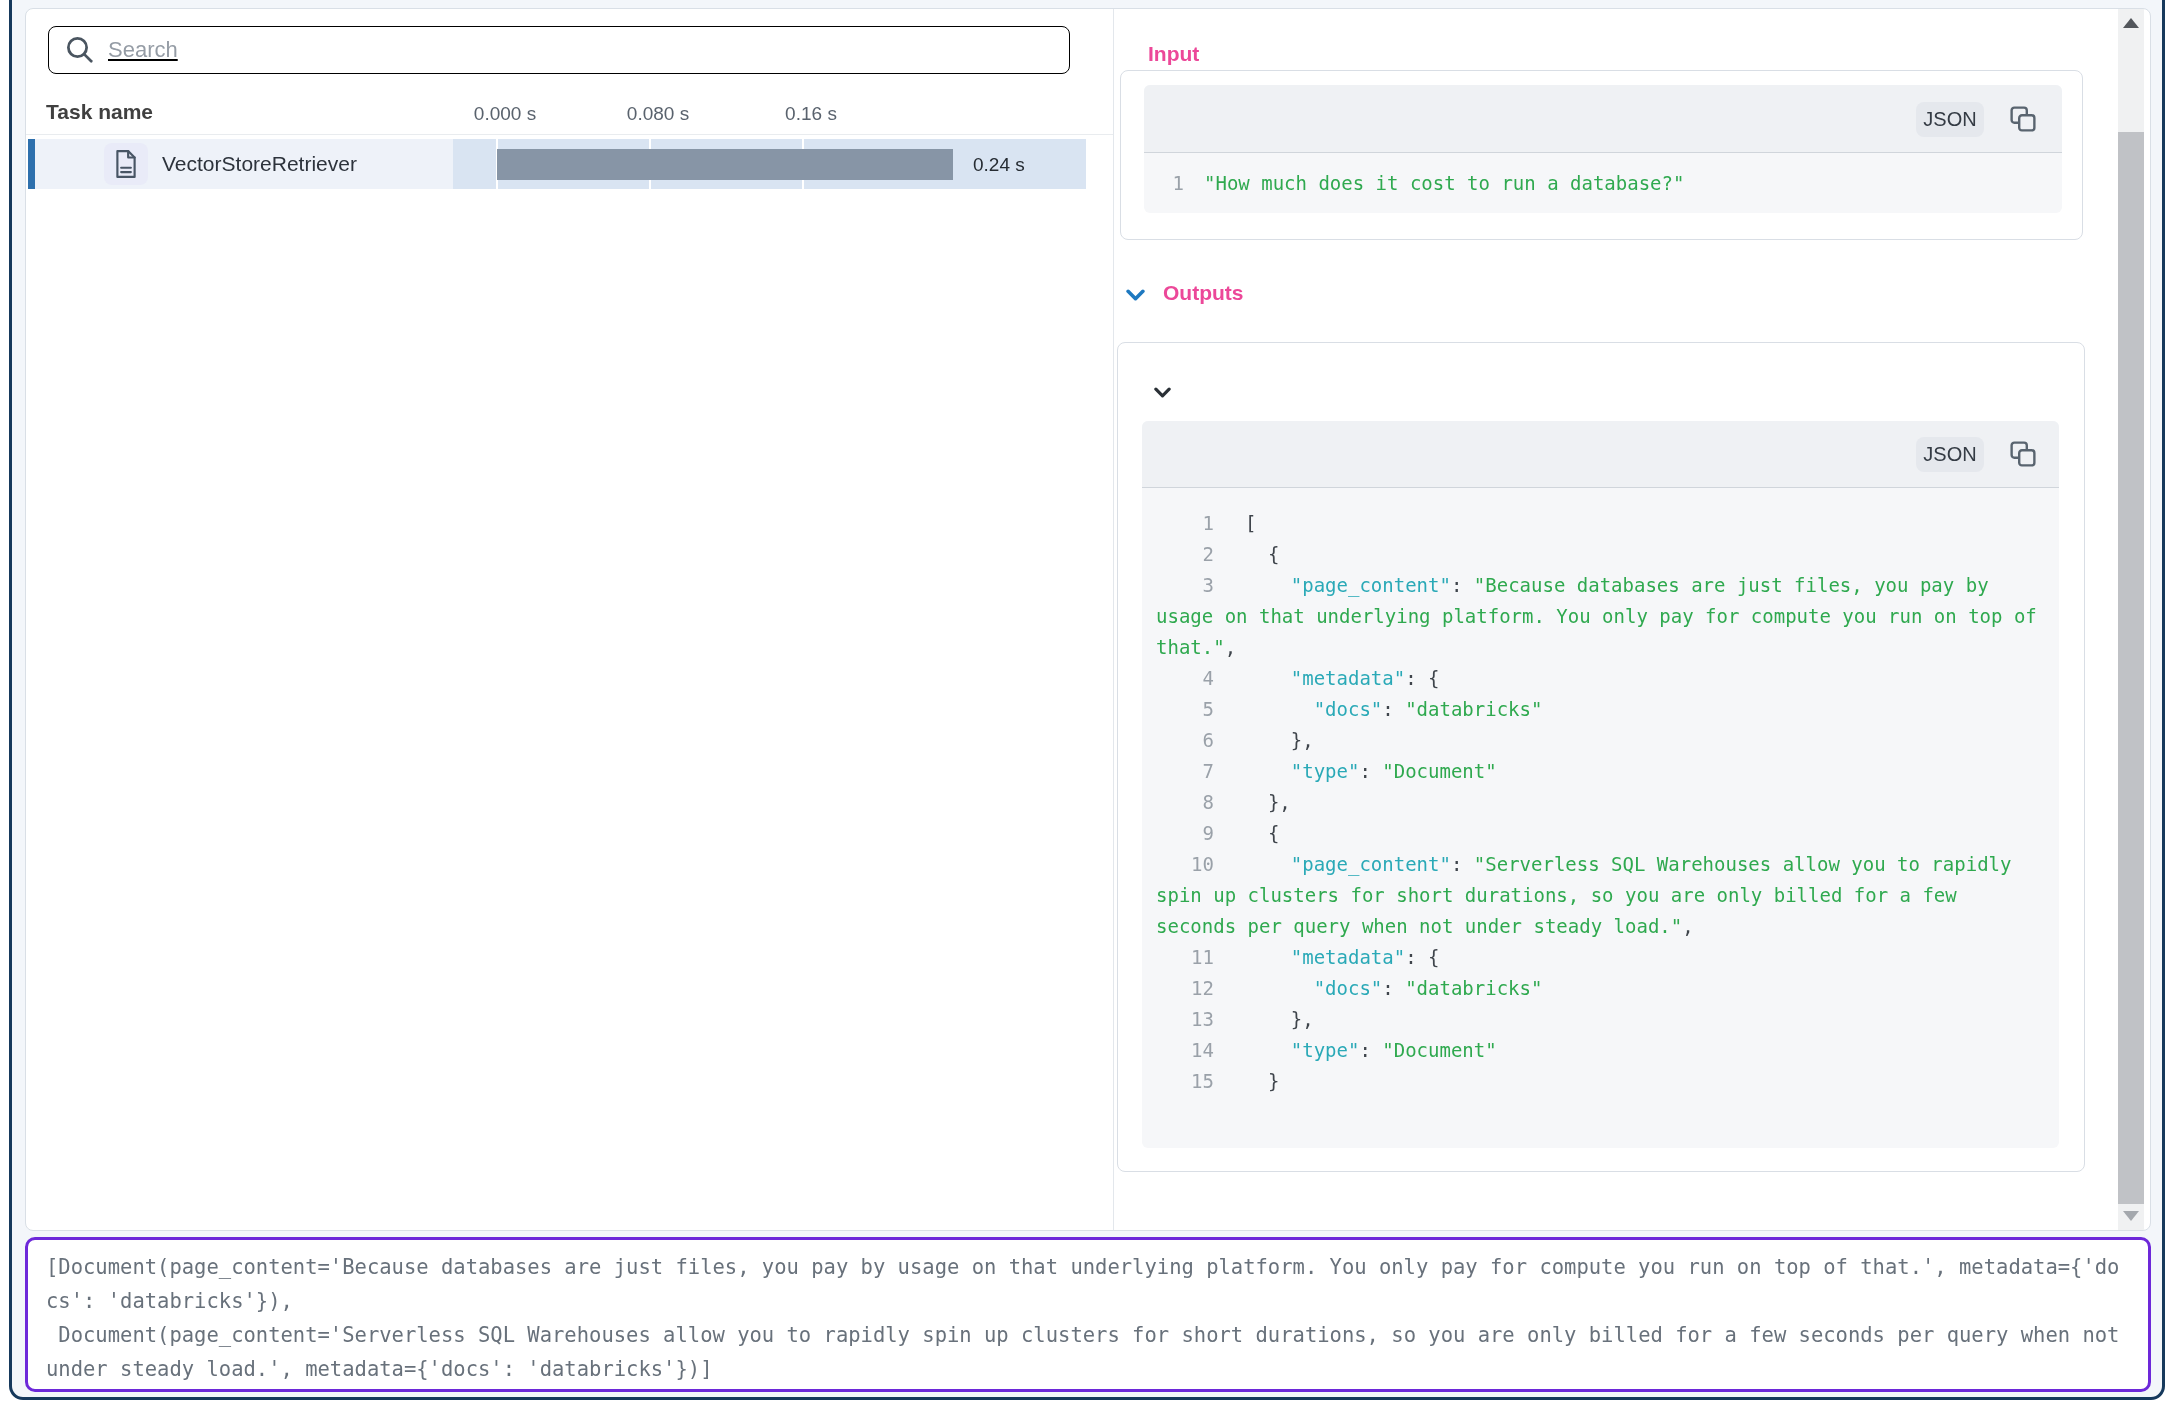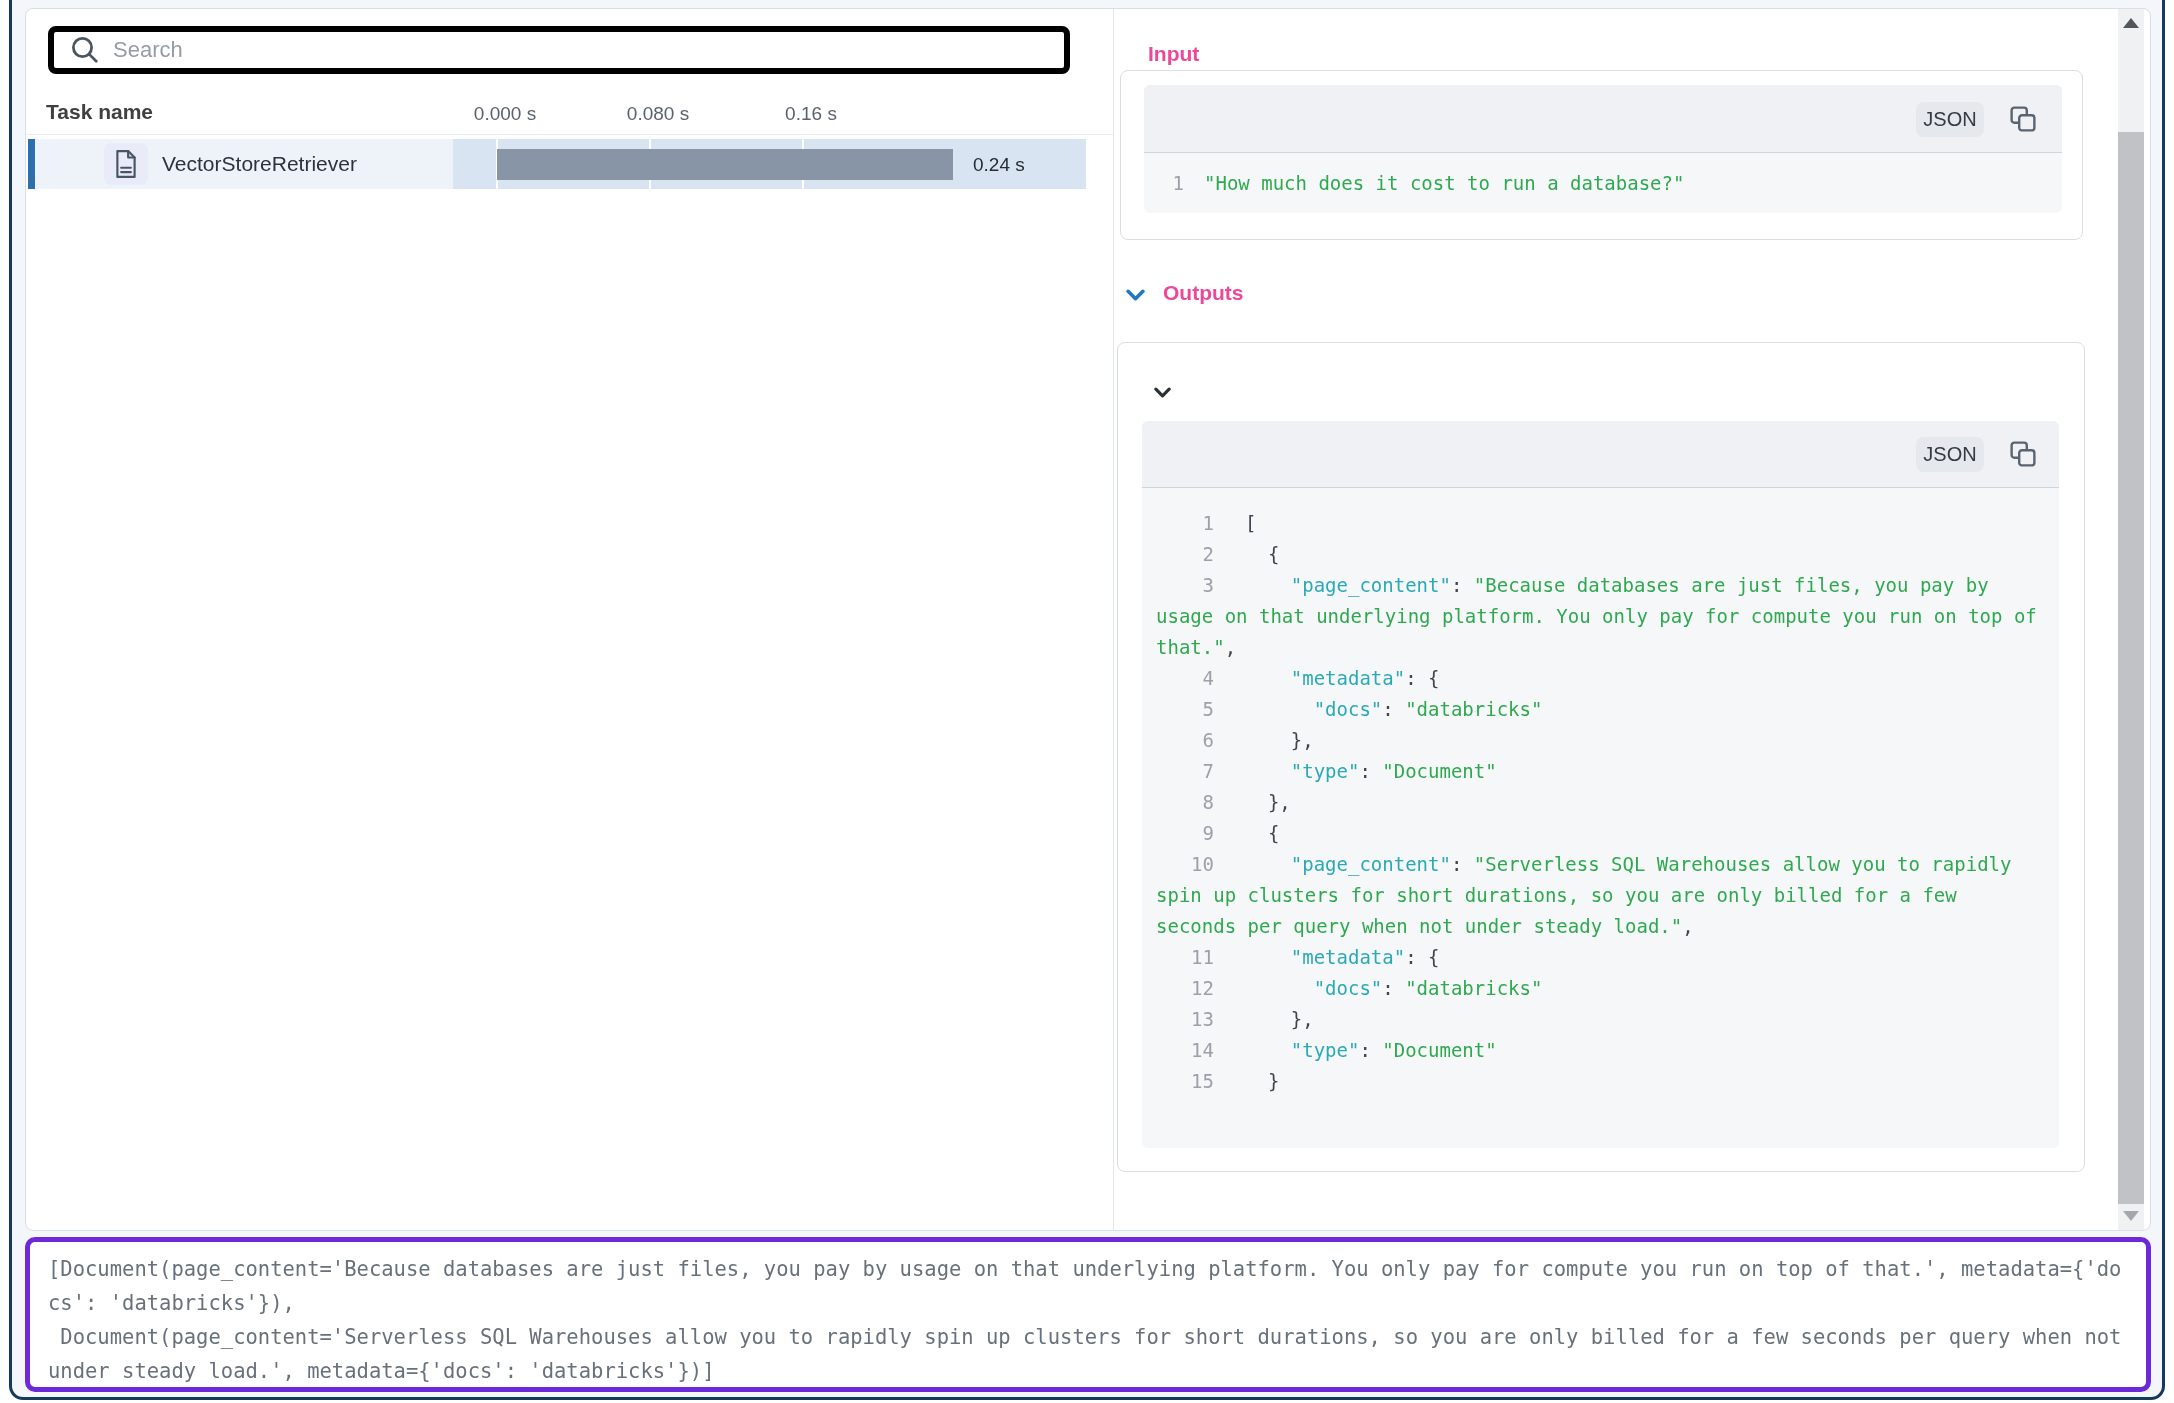--- a/index.html
+++ b/index.html
@@ -10,22 +10,22 @@
   
   .window-frame { left:9px; top:-16px; width:2156px; height:1416px;
     border:3px solid #16395c; border-radius:14px; background:#f3f6fa; }
 
   .main-card { left:25px; top:8px; width:2126px; height:1223px; background:#fff;
     border:1px solid #d9dfe6; border-radius:8px; }
 
   .panel-divider { left:1113px; top:9px; width:1px; height:1221px; background:#e3e7ec; }
 
   
-  .search-box { left:48px; top:26px; width:1022px; height:48px; border:6px solid #000000;
-    border-radius:8px; background:#fff; display:flex; align-items:center; padding-left:16px; }
+  .search-box { left:48px; top:26px; width:1022px; height:48px; border:1px solid #000000;
+    border-radius:8px; background:#fff; display:flex; align-items:center; padding-left:16px;text-decoration:underline; }
   .search-box input { border:none; outline:none; flex:1; font:22px "Liberation Sans",sans-serif;
     color:#333a42; margin-left:13px; background:transparent; }
   .search-box input::placeholder { color:#959ca5; }
 
   .task-header { left:46px; top:100px; font-size:21px; font-weight:700; color:#404040; }
   .tick { top:103px; transform:translateX(-50%); font-size:19px; color:#59626d; }
   .tick-0 { left:505px; } .tick-1 { left:658px; } .tick-2 { left:811px; }
   .header-underline { left:26px; top:134px; width:1087px; height:1px; background:#e9ecef; }
 
   .task-row { left:28px; top:139px; width:1058px; height:50px; cursor:pointer; }
@@ -85,21 +85,21 @@
     cursor:pointer; display:flex; align-items:center; justify-content:center; padding:0; }
   .sb-up { top:2px; } .sb-down { bottom:2px; }
   .tri-up { width:0; height:0; border-left:8px solid transparent;
     border-right:8px solid transparent; border-bottom:10px solid #53575c; }
   .tri-down { width:0; height:0; border-left:8px solid transparent;
     border-right:8px solid transparent; border-top:10px solid #a4a8ad; }
   .sb-thumb { position:absolute; left:0; top:123px; width:26px; height:1072px; background:#c0c2c6; }
 
   
   .footer-card { left:25px; top:1237px; width:2126px; height:155px; background:#fff;
-    border:5px solid #6d28d9; border-radius:10px; padding:10px 18px; overflow:hidden; }
+    border:3px solid #6d28d9; border-radius:10px; padding:10px 18px; overflow:hidden; }
   .raw-line { white-space:pre-wrap; word-break:break-all;
     font-family:"DejaVu Sans Mono",monospace; font-size:20.5px; line-height:34px; color:#68717b; }
 
   svg { display:block; }
 </style>
 </head>
 <body>
 
 <div class="abs window-frame"></div>
 <div class="abs main-card"></div>

